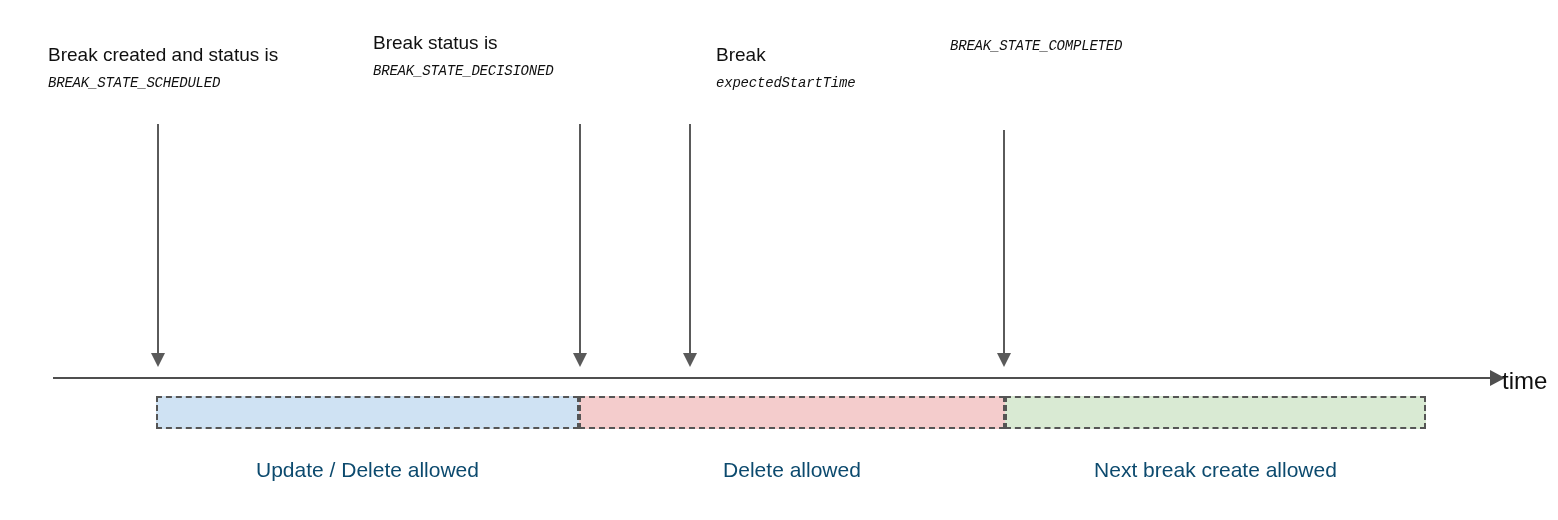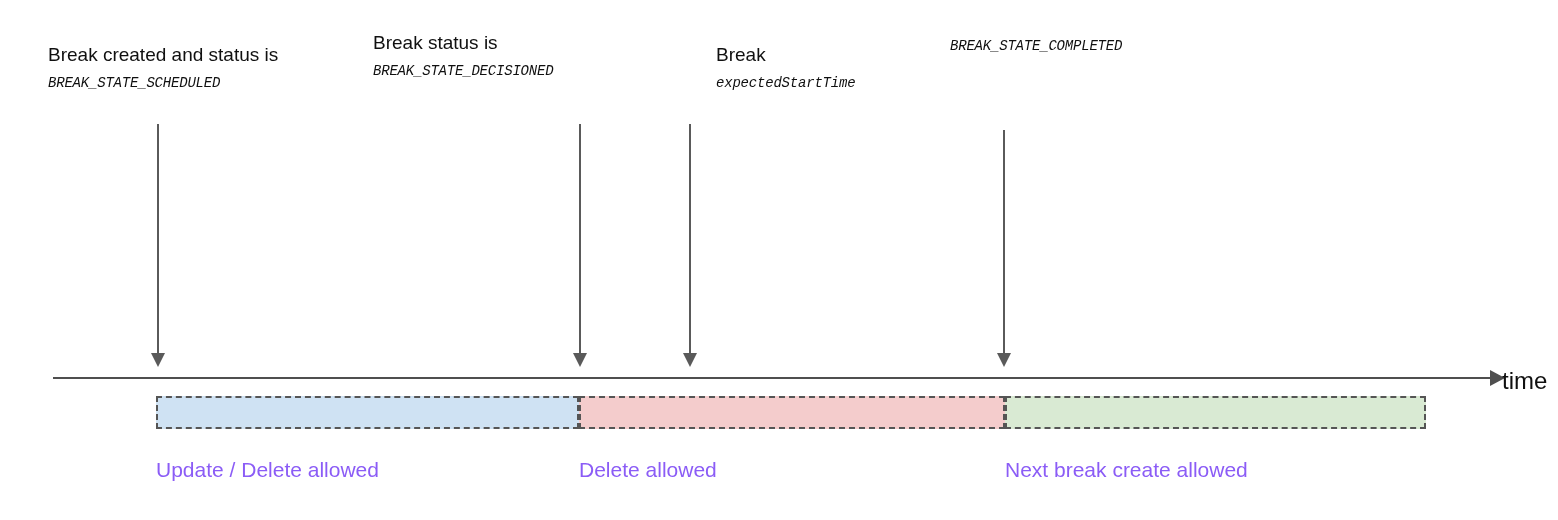--- a/index.html
+++ b/index.html
@@ -90,22 +90,23 @@
     top: 396px;
     height: 33px;
     border: 2px dashed #555555;
     box-sizing: border-box;
   }
 
   
   .phase-caption {
     position: absolute;
     top: 458px;
+    text-align: center;
     font-size: 21px;
-    color: #8b5cf6;
+    color: #0c4a6e;
     white-space: nowrap;
   }
 </style>
 </head>
 <body>
 
 <div id="canvas">
 
   <div id="annotations-layer">
       <div class="annotation" style="left: 28px; top: 40px;">

